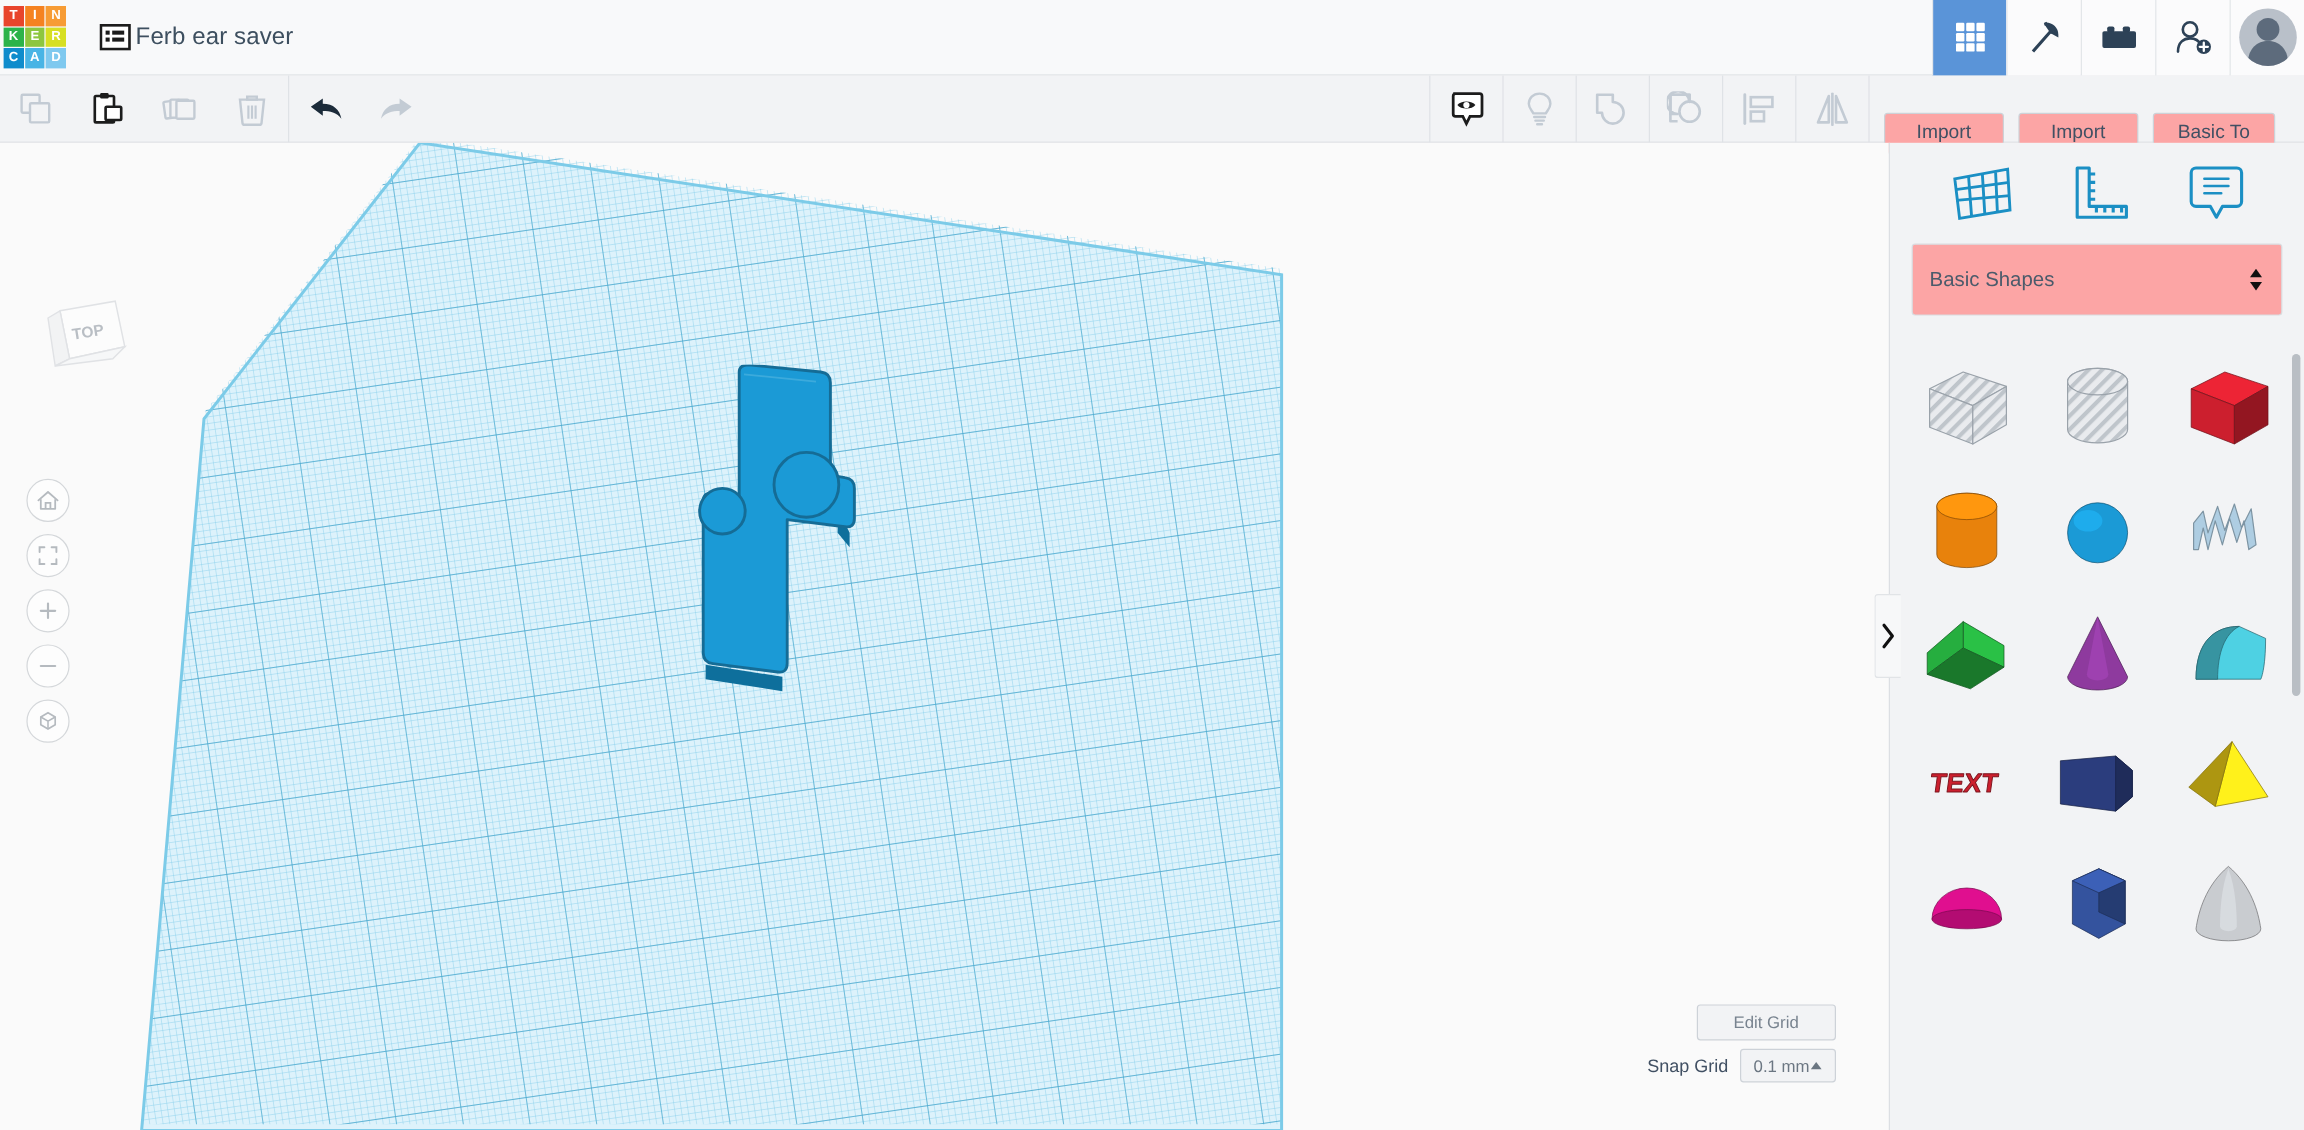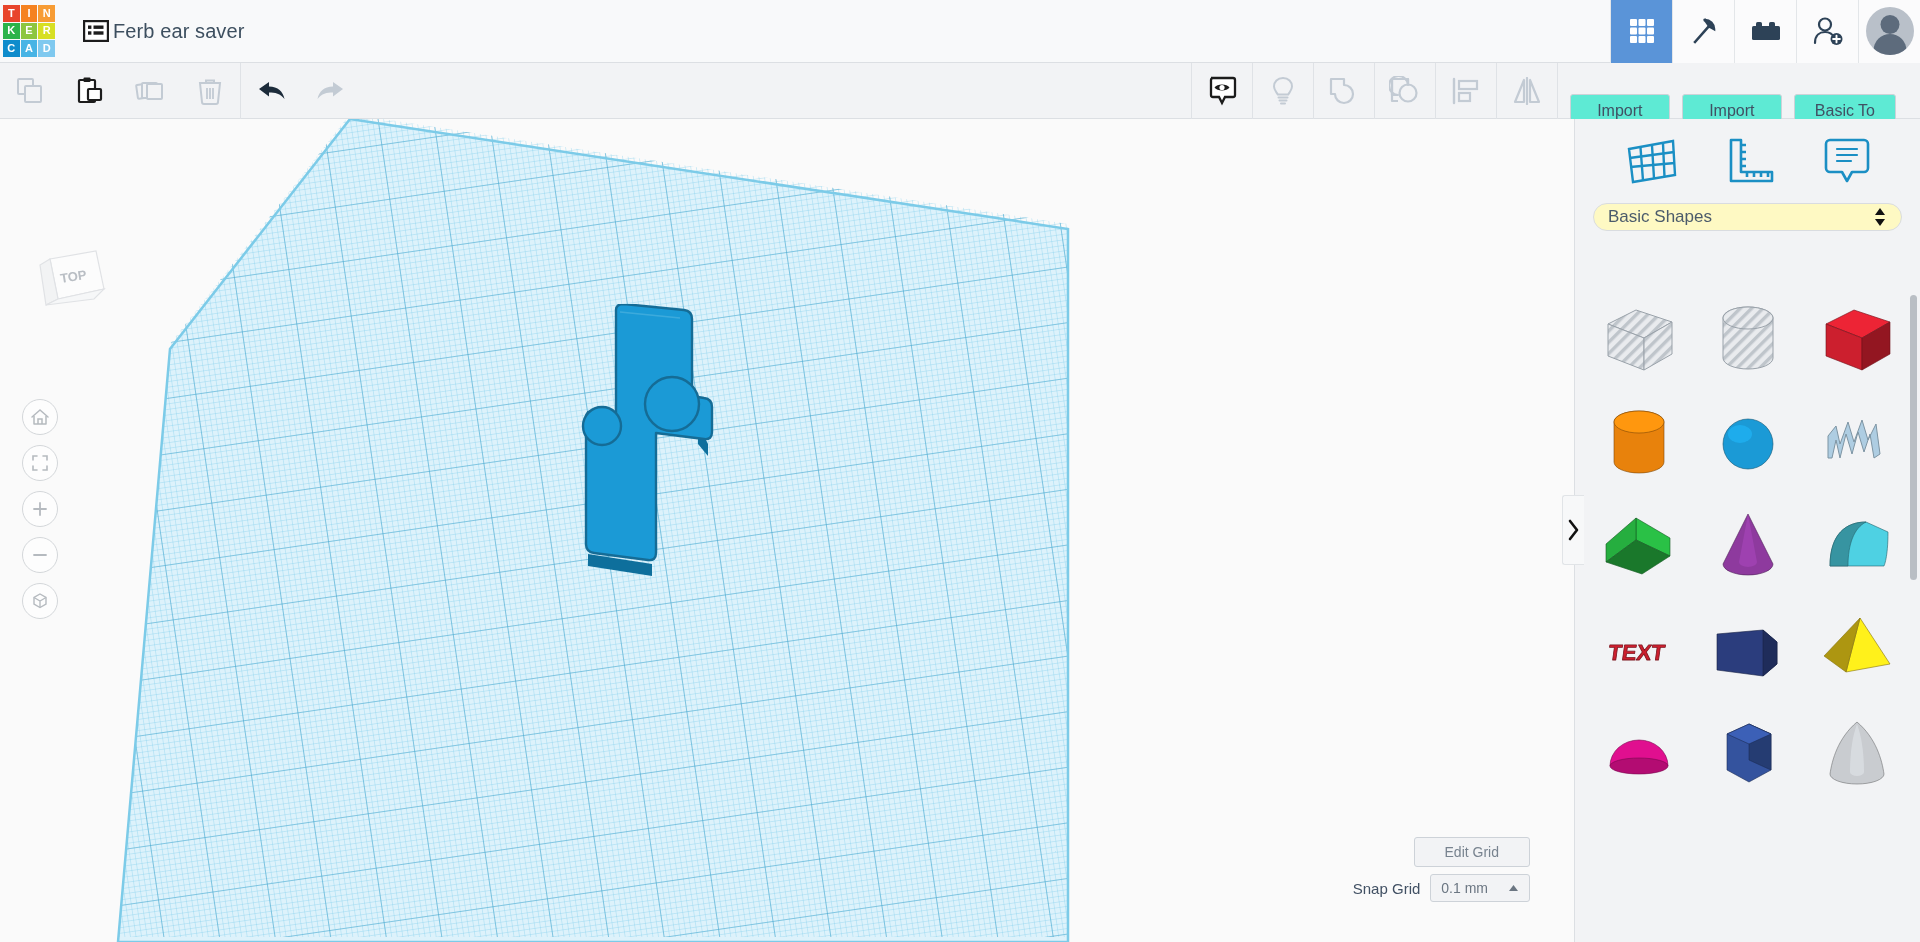--- a/index.html
+++ b/index.html
@@ -66,21 +66,21 @@
   .tool-btn {
     width:60px; height:56px; display:flex; align-items:center; justify-content:center;
     cursor:pointer;
   }
   .tool-btn.disabled { cursor:default; }
   .vsep { width:1px; height:56px; background:#dfe2e6; }
   .grow { flex:1 1 auto; }
   .mid-tools { display:flex; align-items:center; height:56px; }
   .push-btn {
     height:34px; min-width:100px; padding:0 20px; margin-left:12px;
-    background:#5eead4; border:1px solid #cdd2d8; border-radius:3px;
+    background:#fca5a5; border:1px solid #cdd2d8; border-radius:3px;
     font-size:16px; color:#415063; display:flex; align-items:center; justify-content:center;
     cursor:pointer; font-family:"Liberation Sans",sans-serif;margin-top:40px;
   }
   .btn-group { display:flex; align-items:center; padding-right:24px; }
 
   
   .canvas {
     position:absolute; left:0; top:119px; width:1574px; height:823px;
     background:#fafafa; overflow:hidden;
   }
@@ -107,37 +107,37 @@
     cursor:pointer;
   }
   .snap-row {
     position:absolute; right:44px; bottom:40px;
     display:flex; align-items:center; gap:10px;
   }
   .snap-label { font-size:15px; color:#415063; }
   .snap-select {
     height:28px; padding:0 10px; background:#f2f3f5;
     border:1px solid #cdd2d8; border-radius:3px;
-    font-size:14px; color:#6b7682; display:flex; align-items:center; gap:20px;
+    font-size:14px; color:#6b7682; display:flex; align-items:center; gap:0;
     cursor:pointer;
   }
 
   
   .rightpanel {
     position:absolute; left:1574px; top:119px; width:346px; height:823px;
     background:#f2f3f5; border-left:1px solid #dcdfe3;
   }
   .panel-icons {
     height:84px; display:flex; align-items:center; justify-content:space-around;
     padding:0 26px;
   }
   .panel-icon { cursor:pointer; display:flex; align-items:center; justify-content:center; }
   .shape-select {
-    margin:0 18px; height:28px; background:#fef9c3;
-    border:1px solid #d9dce0; border-radius:14px;
+    margin:0 18px; height:60px; background:#fca5a5;
+    border:1px solid #d9dce0; border-radius:3px;
     display:flex; align-items:center; justify-content:space-between;
     padding:0 14px; cursor:pointer;
   }
   .shape-select span.lbl { font-size:17px; color:#4b5b6b; }
   .shapes-scroll {
     position:absolute; left:0; top:160px; width:346px; height:663px;
     overflow:hidden; background:#f2f3f5;
   }
   .shapes-grid {
     display:grid; grid-template-columns:repeat(3,1fr);

